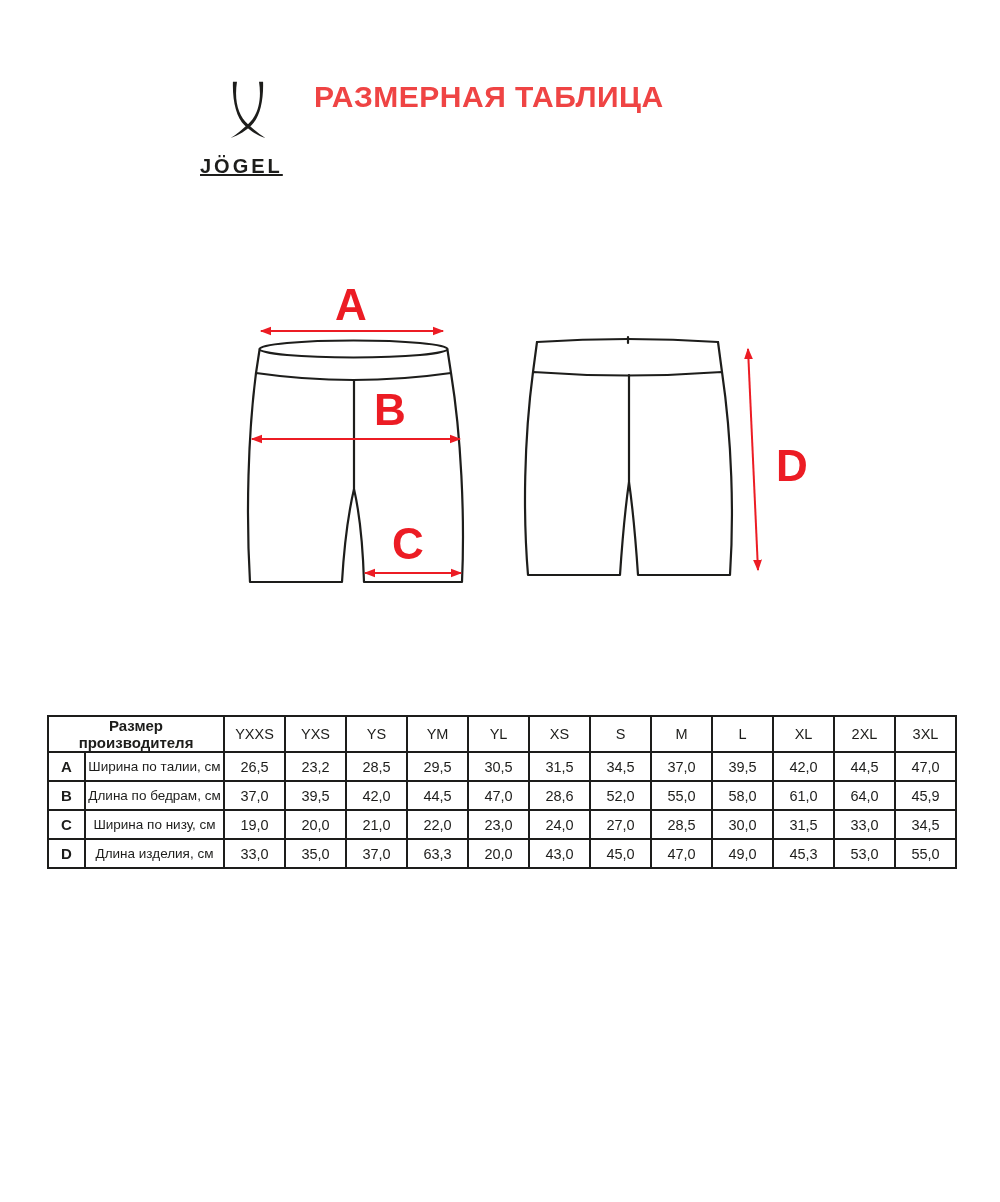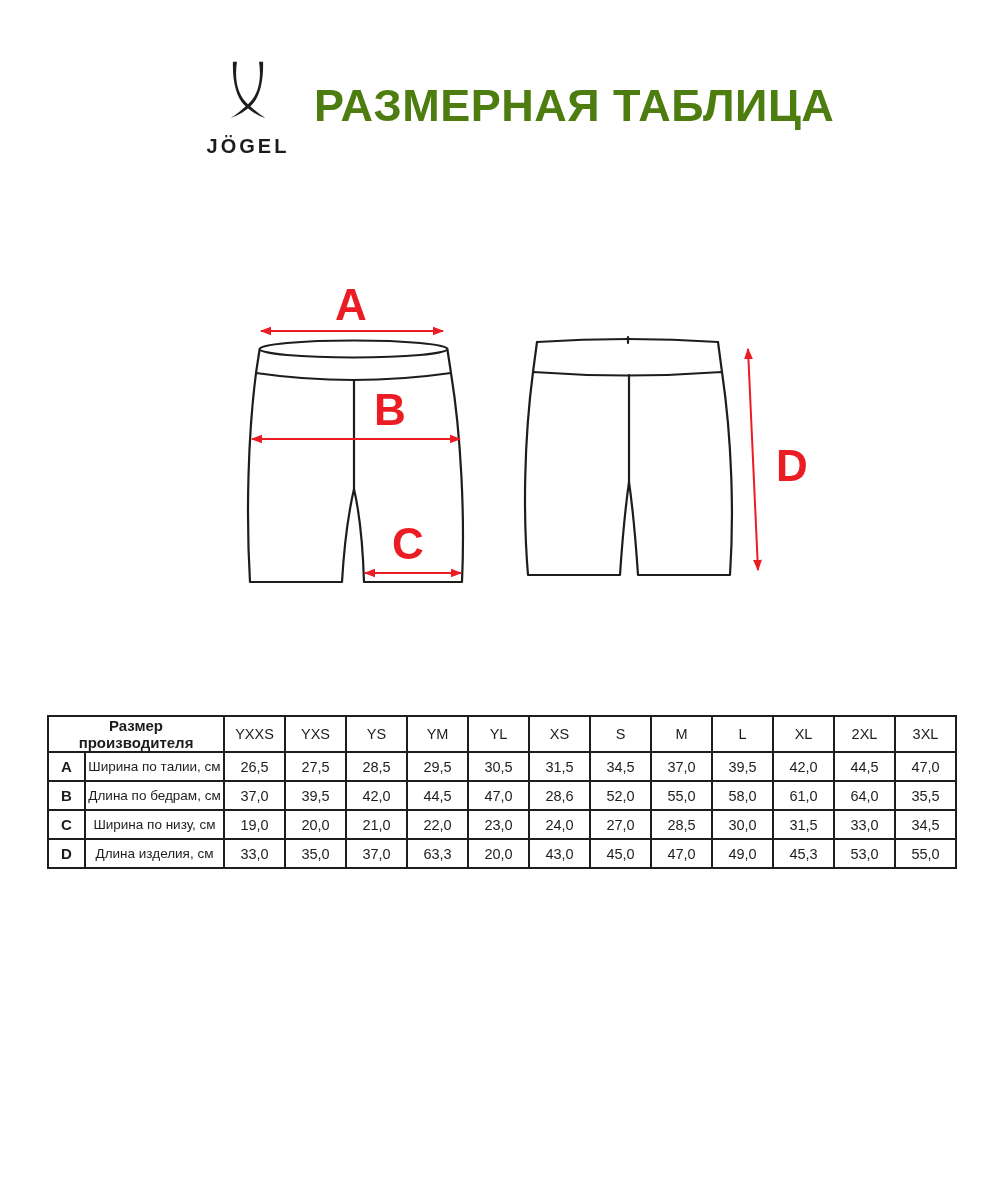--- a/index.html
+++ b/index.html
@@ -1,29 +1,29 @@
 <!DOCTYPE html>
 <html><head>
 <meta charset="utf-8">
 <style>
   html,body { margin:0; padding:0; background:#ffffff; }
   .page {
     position:relative; width:1000px; height:1202px; background:#ffffff;
     font-family:"Liberation Sans", sans-serif; color:#1d1d1b; overflow:hidden;
   }
   
-  .brand-logo { position:absolute; left:200px; top:52px; width:96px; text-align:center; }
+  .brand-logo { position:absolute; left:200px; top:72px; width:96px; text-align:left;text-decoration:underline; }
   .brand-logo svg { display:block; margin:0 auto; }
   .brand-word {
     margin-top:3px; font-size:20px; font-weight:bold; letter-spacing:3px;
     color:#1d1d1b; white-space:nowrap;
   }
   .page-title {
     position:absolute; left:314px; top:80px; margin:0;
-    font-size:45px; font-weight:bold; color:#4d7c0f; letter-spacing:0.5px; white-space:nowrap;
+    font-size:30px; font-weight:bold; color:#ef4444; letter-spacing:0.5px; white-space:nowrap;
   }
   
   .diagram { position:absolute; left:0; top:270px; }
   .measure-label { font-family:"Liberation Sans", sans-serif; font-weight:bold; font-size:44px; }
   
   .table-wrap { position:absolute; left:47px; top:715px; }
   .size-table { border-collapse:collapse; table-layout:fixed; width:906px; }
   .size-table td {
     border:2px solid #1d1d1b; text-align:center; vertical-align:middle;
     height:27px; padding:0 1px; font-size:14.5px; color:#1d1d1b; overflow:hidden;
@@ -130,21 +130,21 @@
             <td>M</td>
             <td>L</td>
             <td>XL</td>
             <td>2XL</td>
             <td>3XL</td>
           </tr>
           <tr>
             <td class="letter">A</td>
             <td class="dim">Ширина по талии, см</td>
             <td>26,5</td>
-            <td>27,5</td>
+            <td>23,2</td>
             <td>28,5</td>
             <td>29,5</td>
             <td>30,5</td>
             <td>31,5</td>
             <td>34,5</td>
             <td>37,0</td>
             <td>39,5</td>
             <td>42,0</td>
             <td>44,5</td>
             <td>47,0</td>
@@ -156,21 +156,21 @@
             <td>39,5</td>
             <td>42,0</td>
             <td>44,5</td>
             <td>47,0</td>
             <td>28,6</td>
             <td>52,0</td>
             <td>55,0</td>
             <td>58,0</td>
             <td>61,0</td>
             <td>64,0</td>
-            <td>35,5</td>
+            <td>45,9</td>
           </tr>
           <tr>
             <td class="letter">C</td>
             <td class="dim">Ширина по низу, см</td>
             <td>19,0</td>
             <td>20,0</td>
             <td>21,0</td>
             <td>22,0</td>
             <td>23,0</td>
             <td>24,0</td>

